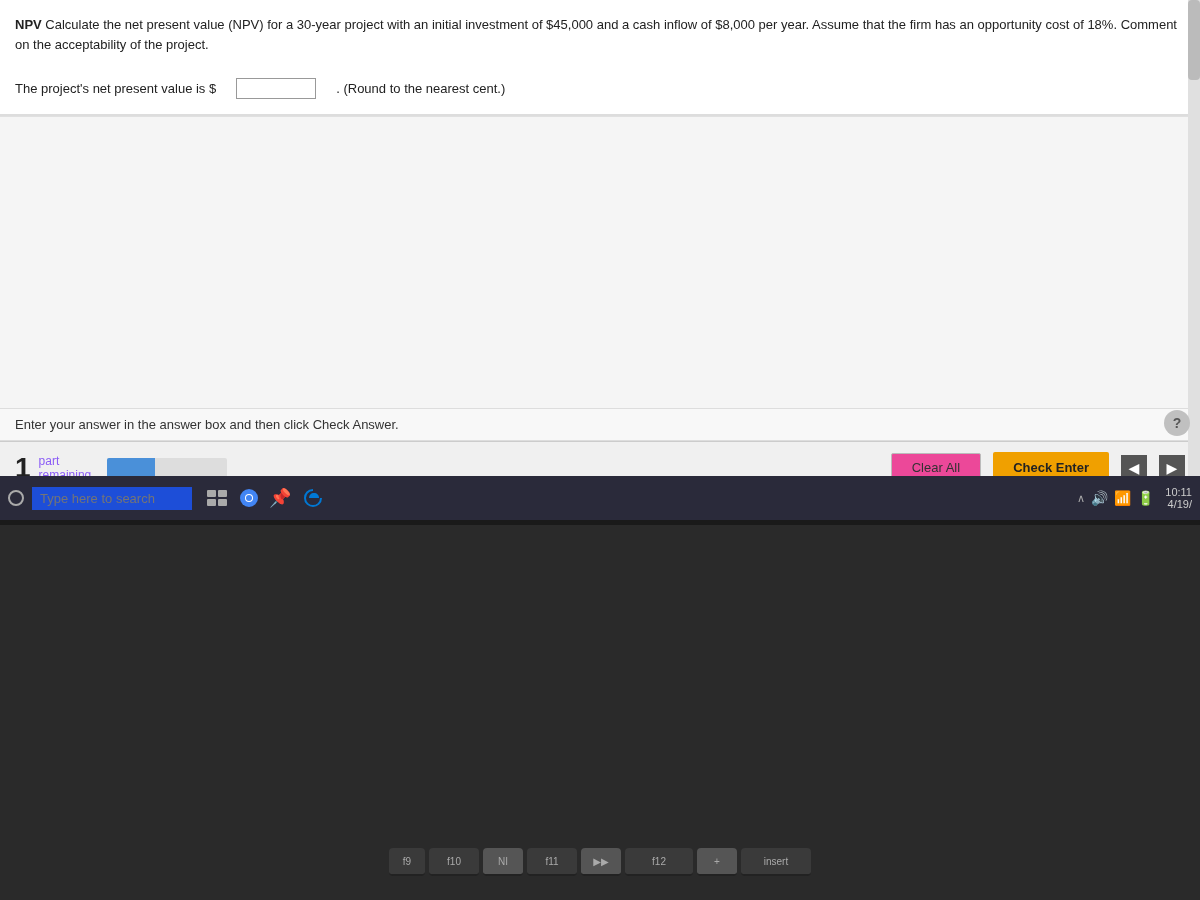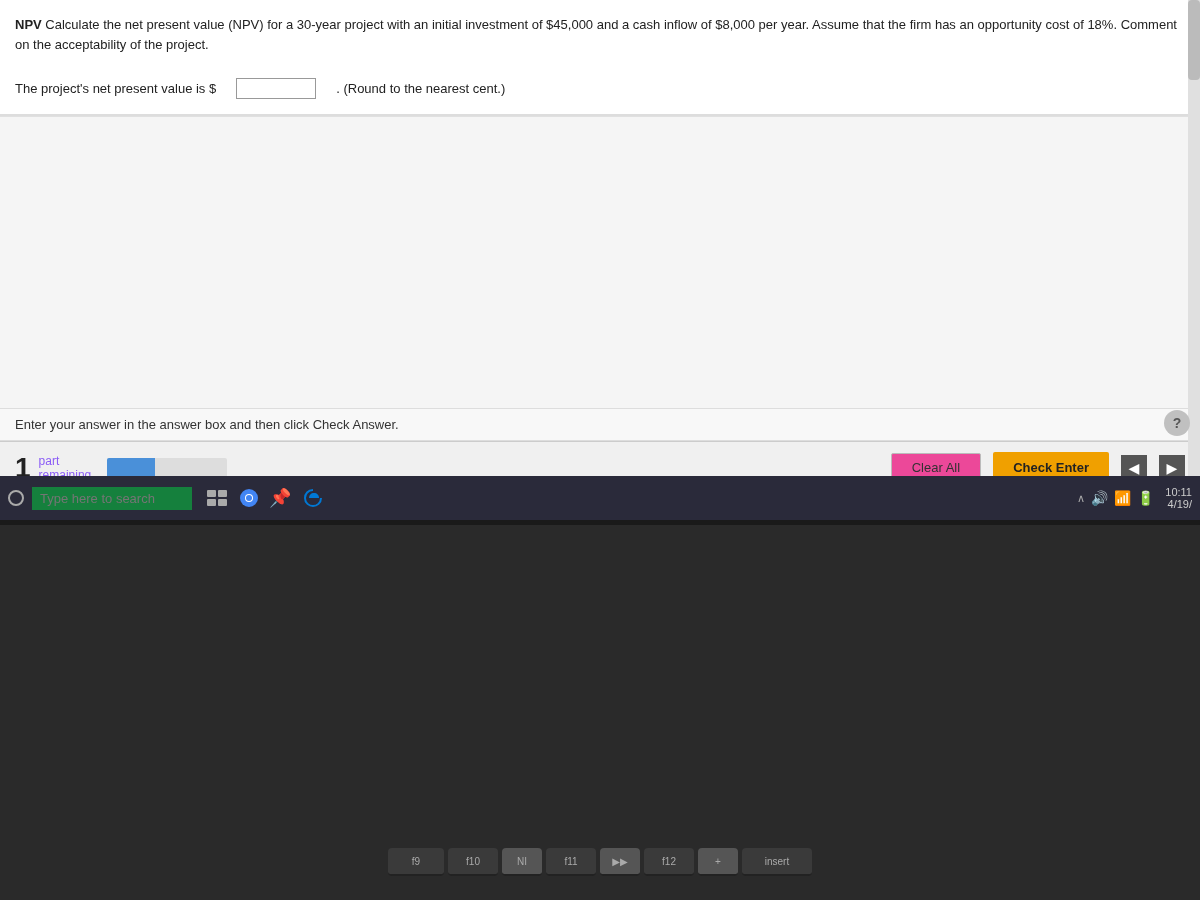--- a/index.html
+++ b/index.html
@@ -236,21 +236,21 @@
     }
 
     .taskbar-circle {
       width: 16px;
       height: 16px;
       border: 2px solid #aaa;
       border-radius: 50%;
     }
 
     .taskbar-search-box {
-      background: #15803d;
+      background: #1d4ed8;
       border: none;
       outline: none;
       color: #ccc;
       font-size: 13px;
       padding: 4px 8px;
       width: 160px;
     }
 
     .taskbar-icons {
       display: flex;
@@ -464,23 +464,23 @@
       <span>10:11</span>
       <span>4/19/</span>
     </div>
   </div>
 </div>
 
 <div class="keyboard-area">
   <div class="keyboard-keys">
 
     <div class="keyboard-row">
-      <div class="key" style="width:56px; height:28px;">f9</div>
+      <div class="key" style="width:36px; height:28px;">f9</div>
       <div class="key" style="width:50px; height:28px;">f10</div>
       <div class="key" style="width:40px; height:28px; background:#555;">NI</div>
       <div class="key" style="width:50px; height:28px;">f11</div>
       <div class="key" style="width:40px; height:28px; background:#555;">▶▶</div>
-      <div class="key" style="width:50px; height:28px;">f12</div>
+      <div class="key" style="width:68px; height:28px;">f12</div>
       <div class="key" style="width:40px; height:28px; background:#555;">+</div>
       <div class="key" style="width:70px; height:28px;">insert</div>
     </div>
   </div>
 </div>
 
 </body></html>

